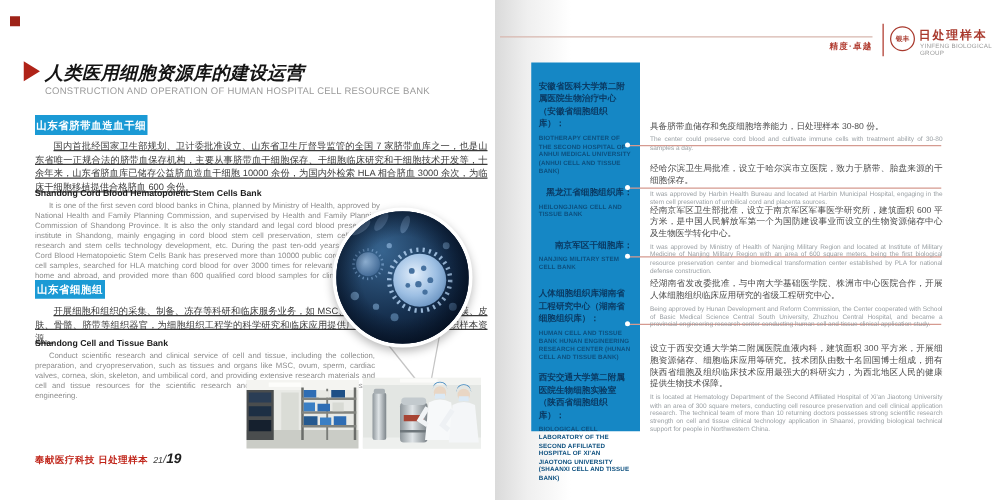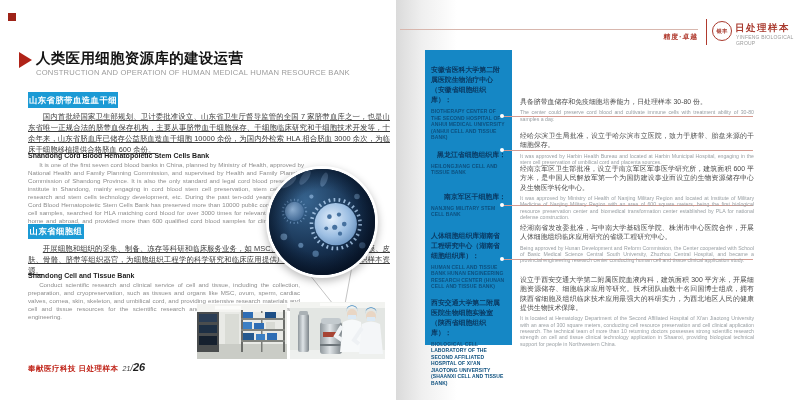--- a/index.html
+++ b/index.html
@@ -1,21 +1,21 @@
 <!DOCTYPE html>
 <html><head>
 <meta charset="utf-8">
 <style>
   html,body{margin:0;padding:0;}
   body{width:800px;height:400px;background:#ffffff;font-family:"Liberation Sans",sans-serif;position:relative;overflow:hidden;}
   .abs{position:absolute;}
 
   
   .corner-square{left:8px;top:13px;width:8px;height:8px;background:#9e2318;}
-  .title-row{left:19px;top:49px;display:flex;align-items:flex-end;}
+  .title-row{left:19px;top:49px;display:flex;align-items:flex-start;font-style:italic;}
   .tri{width:0;height:0;border-left:13px solid #b02318;border-top:8px solid transparent;border-bottom:8px solid transparent;margin-right:4px;}
   .main-title{font-size:14.5px;font-weight:bold;color:#141414;letter-spacing:.3px;}
   .sub-title{left:36px;top:68px;font-size:7.6px;color:#9b9b9b;letter-spacing:.2px;}
 
   .sec-box{background:#1b9ad5;color:#fff;font-weight:bold;font-size:8.3px;height:16px;line-height:16px;text-align:center;letter-spacing:.5px;}
   .sec1-box{left:28px;top:92px;width:90px;}
   .sec2-box{left:28px;top:224px;width:56px;height:15px;line-height:15px;}
 
   .cn-para{width:362px;font-size:7.4px;line-height:1.48;color:#3a3a3a;text-align:justify;text-indent:2em;text-decoration:underline;}
   .sec1-cn{left:28px;top:112px;}
@@ -70,21 +70,21 @@
 </style>
 </head>
 <body>
 
 <div class="abs corner-square"></div>
 
 <div class="abs title-row">
   <span class="tri"></span>
   <span class="main-title">人类医用细胞资源库的建设运营</span>
 </div>
-<div class="abs sub-title">CONSTRUCTION AND OPERATION OF HUMAN MEDICAL HUMAN RESOURCE BANK</div>
+<div class="abs sub-title">CONSTRUCTION AND OPERATION OF HUMAN HOSPITAL CELL RESOURCE BANK</div>
 
 <div class="abs sec-box sec1-box">山东省脐带血造血干细胞库</div>
 <div class="abs cn-para sec1-cn">国内首批经国家卫生部规划、卫计委批准设立、山东省卫生厅督导监管的全国 7 家脐带血库之一，也是山东省唯一正规合法的脐带血保存机构，主要从事脐带血干细胞保存、干细胞临床研究和干细胞技术开发等，十余年来，山东省脐血库已储存公益脐血造血干细胞 10000 余份，为国内外检索 HLA 相合脐血 3000 余次，为临床干细胞移植提供合格脐血 600 余份。</div>
 <div class="abs en-title sec1-en-title">Shandong Cord Blood Hematopoietic Stem Cells Bank</div>
 <div class="abs en-para sec1-en">It is one of the first seven cord blood banks in China, planned by Ministry of Health, approved by National Health and Family Planning Commission, and supervised by Health and Family Planning Commission of Shandong Province. It is also the only standard and legal cord blood preservation institute in Shandong, mainly engaging in cord blood stem cell preservation, stem cells clinical research and stem cells technology development, etc. During the past ten-odd years, Shandong Cord Blood Hematopoietic Stem Cells Bank has preserved more than 10000 public cord blood stem cell samples, searched for HLA matching cord blood for over 3000 times for relevant authorities at home and abroad, and provided more than 600 qualified cord blood samples for clinical stem cell transplantation.</div>
 
 <div class="abs sec-box sec2-box">山东省细胞组织库</div>
 <div class="abs cn-para sec2-cn">开展细胞和组织的采集、制备、冻存等科研和临床服务业务，如 MSC、卵子、精子、心脏瓣膜、角膜、皮肤、骨骼、脐带等组织器官，为细胞组织工程学的科学研究和临床应用提供广泛的研究素材和细胞组织样本资源。</div>
 <div class="abs en-title sec2-en-title">Shandong Cell and Tissue Bank</div>
 <div class="abs en-para sec2-en">Conduct scientific research and clinical service of cell and tissue, including the collection, preparation, and cryopreservation, such as tissues and organs like MSC, ovum, sperm, cardiac valves, cornea, skin, skeleton, and umbilical cord, and providing extensive research materials and cell and tissue resources for the scientific research and clinical application of cell tissue engineering.</div>
@@ -206,21 +206,21 @@
       <path d="M72 22 q9 -5 18 0 l3 30 h-24 z" fill="#f4f6f8"></path>
       <path d="M72 26 l-8 12 5 4" fill="none" stroke="#eef1f4" stroke-width="4"></path>
     </g>
   </svg>
 </div>
 
 <div class="abs footer">
   <span class="motto">奉献医疗科技 日处理样本</span>
   <span class="pg-cur">21</span>
   <span class="pg-sep">/</span>
-  <span class="pg-tot">26</span>
+  <span class="pg-tot">19</span>
 </div>
 
 <div class="abs gutter"></div>
 <div class="abs top-rule"></div>
 <div class="abs slogan">精度·卓越</div>
 <div class="abs logo-divider"></div>
 <div class="abs logo-ring">
     <span>银丰</span>
   </div>
 <div class="abs logo-cn">日处理样本</div>

